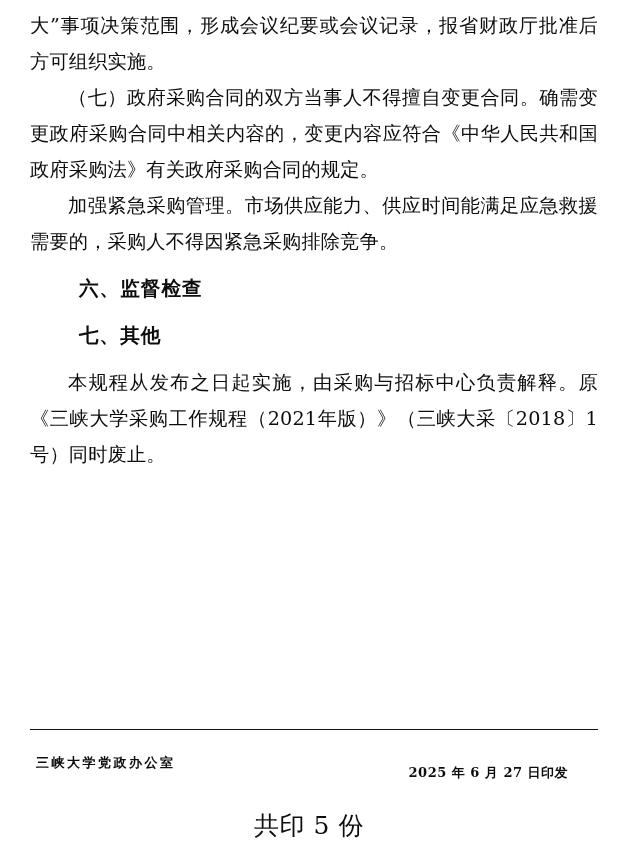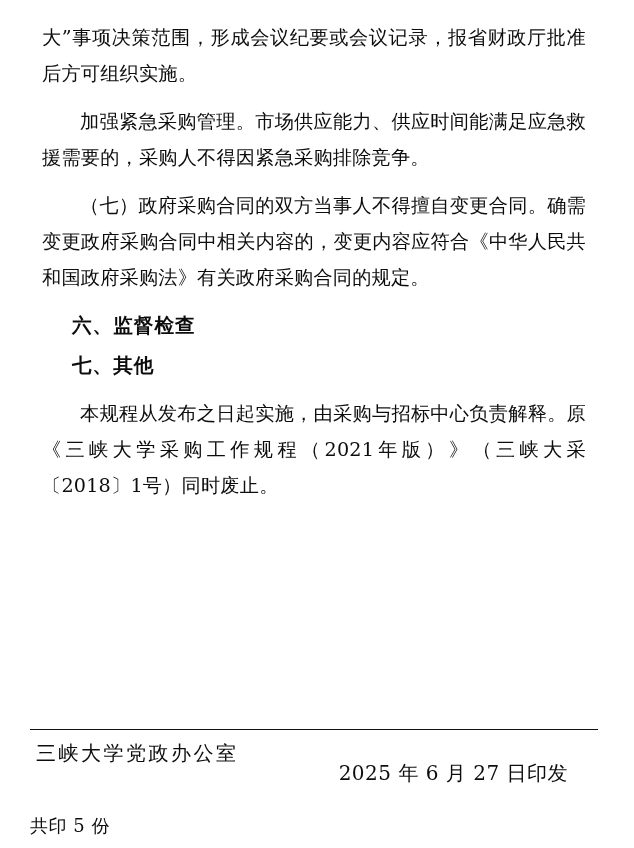--- a/index.html
+++ b/index.html
@@ -22,86 +22,88 @@
     padding: 8px 36px 0 30px;
   }
   .body-text {
     font-size: 19.2px;
     line-height: 36px;
     text-align: justify;
     text-justify: inter-ideograph;
     letter-spacing: 0.2px;
   }
   .para {
-    margin: 12px;
+    margin: 0;
     text-indent: 0;
   }
   .para.indent {
     text-indent: 38px;
   }
   .heading {
     font-size: 19.6px;
     line-height: 36px;
     font-weight: bold;
     font-family: "DejaVu Sans", "Liberation Sans", sans-serif;
-    margin: 4px;
+    margin: 11px;
     text-indent: 38px;
     letter-spacing: 1px;
   }
   .footer {
     position: absolute;
     left: 30px;
     right: 36px;
     bottom: 0;
   }
   .footer-rule {
     border: none;
     border-top: 1.6px solid #111;
     margin: 0 0 6px 0;
   }
   .footer-row {
     display: flex;
     justify-content: space-between;
-    align-items: flex-start;
-    font-size: 20px;
+    align-items: center;
+    font-size: 13px;
     line-height: 34px;
     font-family: "DejaVu Serif", "Liberation Serif", serif;
+    font-weight: bold;
   }
   .footer-left {
     letter-spacing: 2.5px;
     padding-left: 6px;
   }
   .footer-right {
     padding-right: 30px;
     letter-spacing: 0.5px;
   }
   .footer-center {
-    font-size: 18px;
+    text-align: center;
+    font-size: 25px;
     line-height: 32px;
     letter-spacing: 0.5px;
     padding-right: 10px;
     padding-bottom: 6px;
   }
   .num {
     font-family: "DejaVu Serif", "Liberation Serif", serif;
     margin-top: 20px;
   }
 </style>
 </head>
 <body>
 
 <div class="page">
 
   <div class="body-text">
 
     <p class="para">大”事项决策范围，形成会议纪要或会议记录，报省财政厅批准后方可组织实施。</p>
 
+    <p class="para indent">（七）政府采购合同的双方当事人不得擅自变更合同。确需变更政府采购合同中相关内容的，变更内容应符合《中华人民共和国政府采购法》有关政府采购合同的规定。</p>
+
     <p class="para indent">加强紧急采购管理。市场供应能力、供应时间能满足应急救援需要的，采购人不得因紧急采购排除竞争。</p>
-
-    <p class="para indent">（七）政府采购合同的双方当事人不得擅自变更合同。确需变更政府采购合同中相关内容的，变更内容应符合《中华人民共和国政府采购法》有关政府采购合同的规定。</p>
 
     <h2 class="heading">六、监督检查</h2>
 
 
 
     <h2 class="heading">七、其他</h2>
 
     <p class="para indent">本规程从发布之日起实施，由采购与招标中心负责解释。原《三峡大学采购工作规程（2021年版）》（三峡大采〔2018〕1号）同时废止。</p>
 
   </div>

